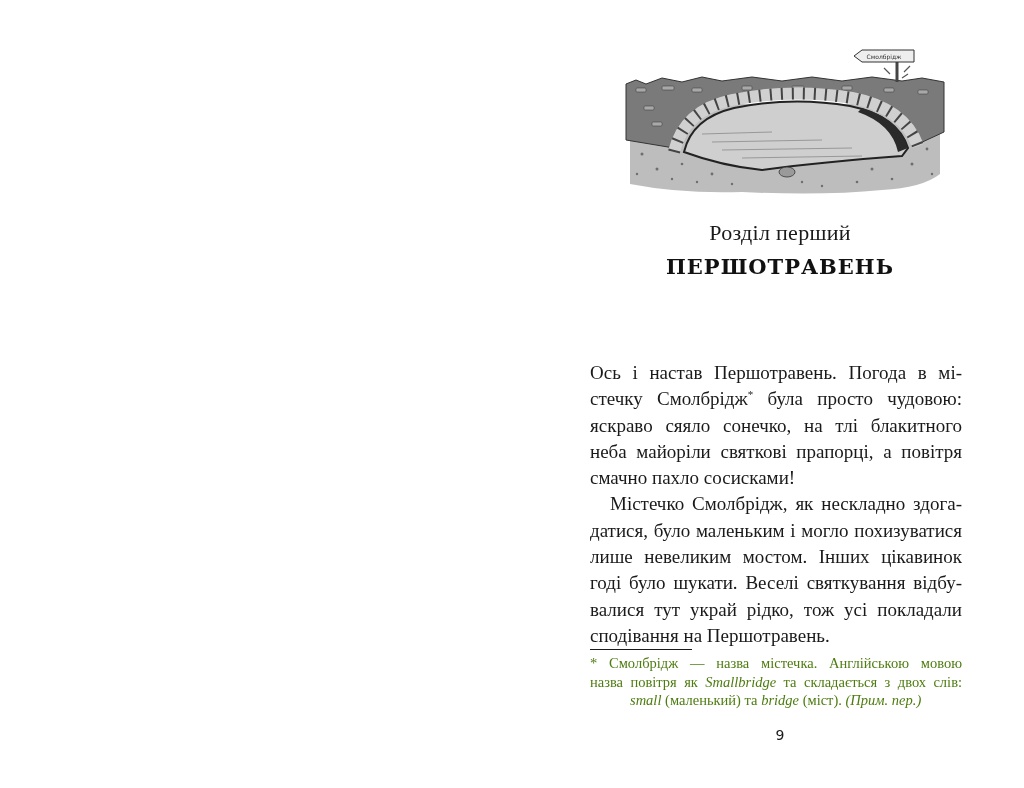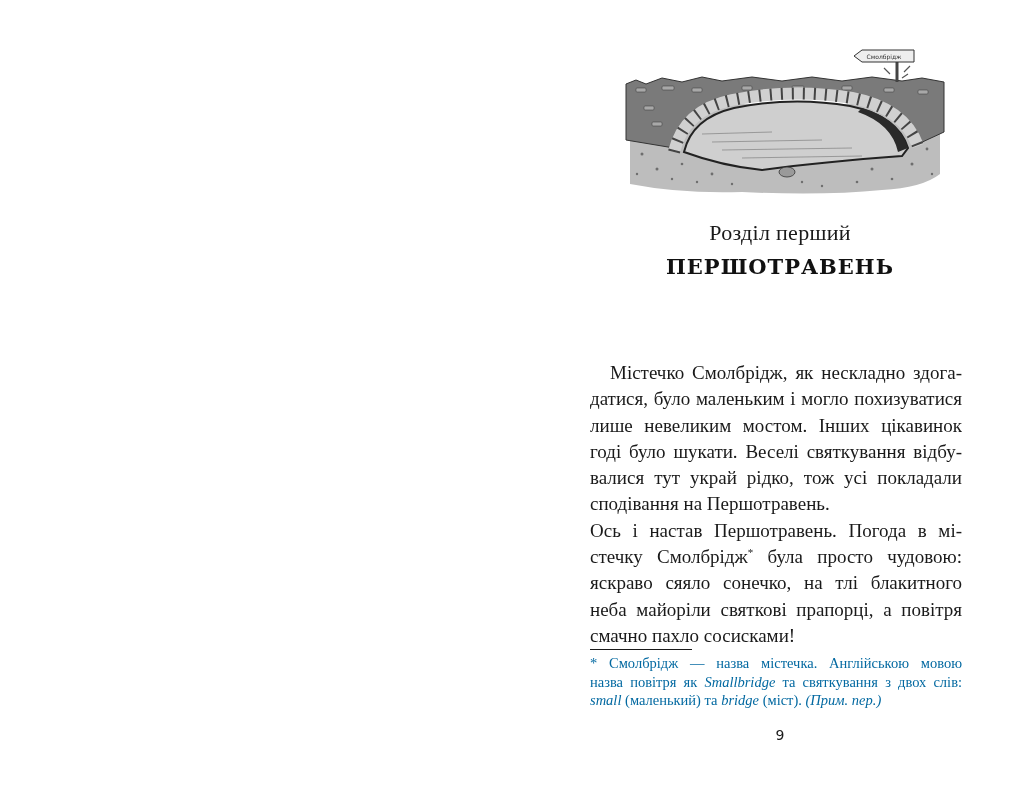--- a/index.html
+++ b/index.html
@@ -97,30 +97,31 @@
       height: 0;
       border-top: 1.5px solid #1a1a1a;
     }
     .footnote {
       position: absolute;
       left: 66px;
       width: 372px;
       top: 654px;
       font-size: 14.5px;
       line-height: 18.5px;
-      color: #0369a1;
+      color: #4d7c0f;
     }
     .footnote .line {
       display: block;
       white-space: nowrap;
       text-align: justify;
       text-align-last: justify;
     }
     .footnote .line.last {
       text-align-last: left;
+      margin-left: 40px;
     }
     .footnote em {
     }
     .page-number {
       position: absolute;
       left: 0;
       width: 512px;
       top: 727px;
       text-align: center;
       font-family: "DejaVu Sans", "Liberation Sans", sans-serif;
@@ -197,39 +198,39 @@
       <text x="262" y="15" font-size="6" text-anchor="middle" fill="#333" font-family="DejaVu Sans, sans-serif">Смолбрідж</text>
 
       <path d="M268 30 L262 24 M282 28 L288 22 M280 34 L286 30" stroke="#555" stroke-width="1.2"></path>
     </svg>
 
     <div class="chapter-label">Розділ перший</div>
     <div class="chapter-title">ПЕРШОТРАВЕНЬ</div>
 
     <div class="body-text">
       <p>
+        <span class="line">Ось і настав Першотравень. Погода в мі-</span>
+        <span class="line"><span>стечку Смолбрідж</span><sup class="fn-mark">*</sup><span> була просто чудовою:</span></span>
+        <span class="line">яскраво сяяло сонечко, на тлі блакитного</span>
+        <span class="line">неба майоріли святкові прапорці, а повітря</span>
+        <span class="line last">смачно пахло сосисками!</span>
+      </p>
+      <p>
         <span class="line" style="padding-left:20px">Містечко Смолбрідж, як нескладно здога-</span>
         <span class="line">датися, було маленьким і могло похизуватися</span>
         <span class="line">лише невеликим мостом. Інших цікавинок</span>
         <span class="line">годі було шукати. Веселі святкування відбу-</span>
         <span class="line">валися тут украй рідко, тож усі покладали</span>
         <span class="line last">сподівання на Першотравень.</span>
       </p>
-      <p>
-        <span class="line">Ось і настав Першотравень. Погода в мі-</span>
-        <span class="line"><span>стечку Смолбрідж</span><sup class="fn-mark">*</sup><span> була просто чудовою:</span></span>
-        <span class="line">яскраво сяяло сонечко, на тлі блакитного</span>
-        <span class="line">неба майоріли святкові прапорці, а повітря</span>
-        <span class="line last">смачно пахло сосисками!</span>
-      </p>
     </div>
 
     <div class="footnote-rule"></div>
 
     <div class="footnote">
       <span class="line">* Смолбрідж — назва містечка. Англійською мовою</span>
-      <span class="line"><span>назва повітря як </span><em>Smallbridge</em><span> та святкування з двох слів:</span></span>
+      <span class="line"><span>назва повітря як </span><em>Smallbridge</em><span> та складається з двох слів:</span></span>
       <span class="line last"><em>small</em><span> (маленький) та </span><em>bridge</em><span> (міст). </span><em>(Прим. пер.)</em></span>
     </div>
 
     <div class="page-number">9</div>
   </div>
 </div>
 
 </body></html>

